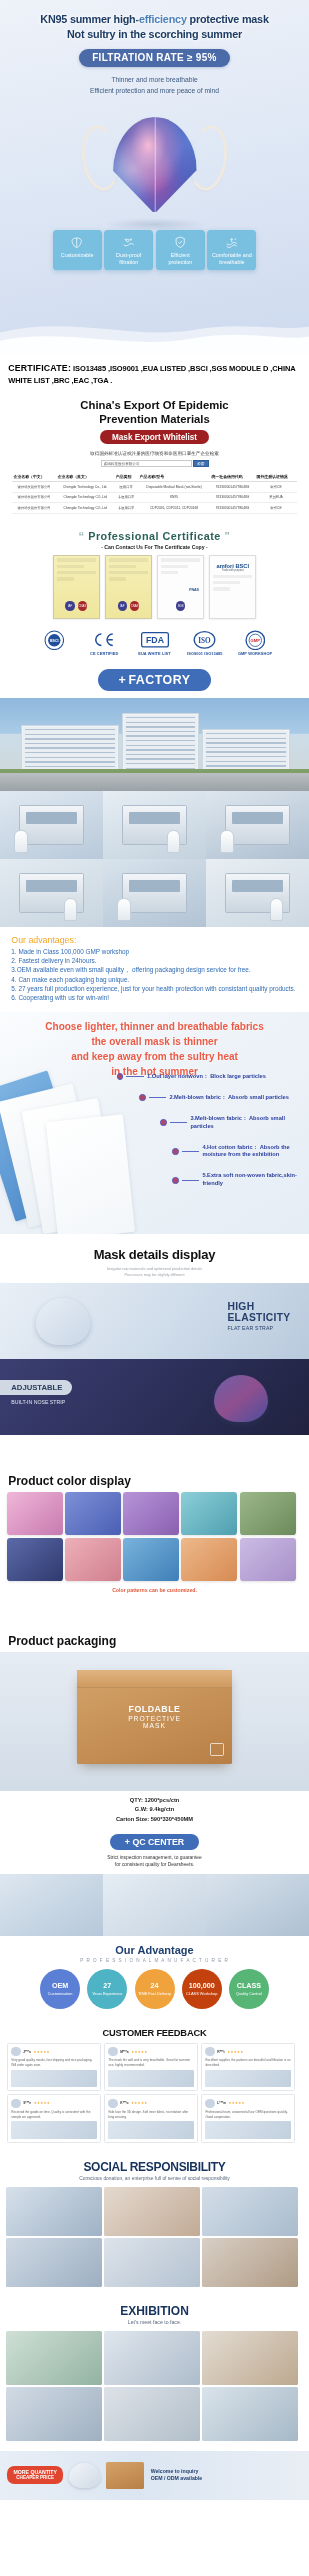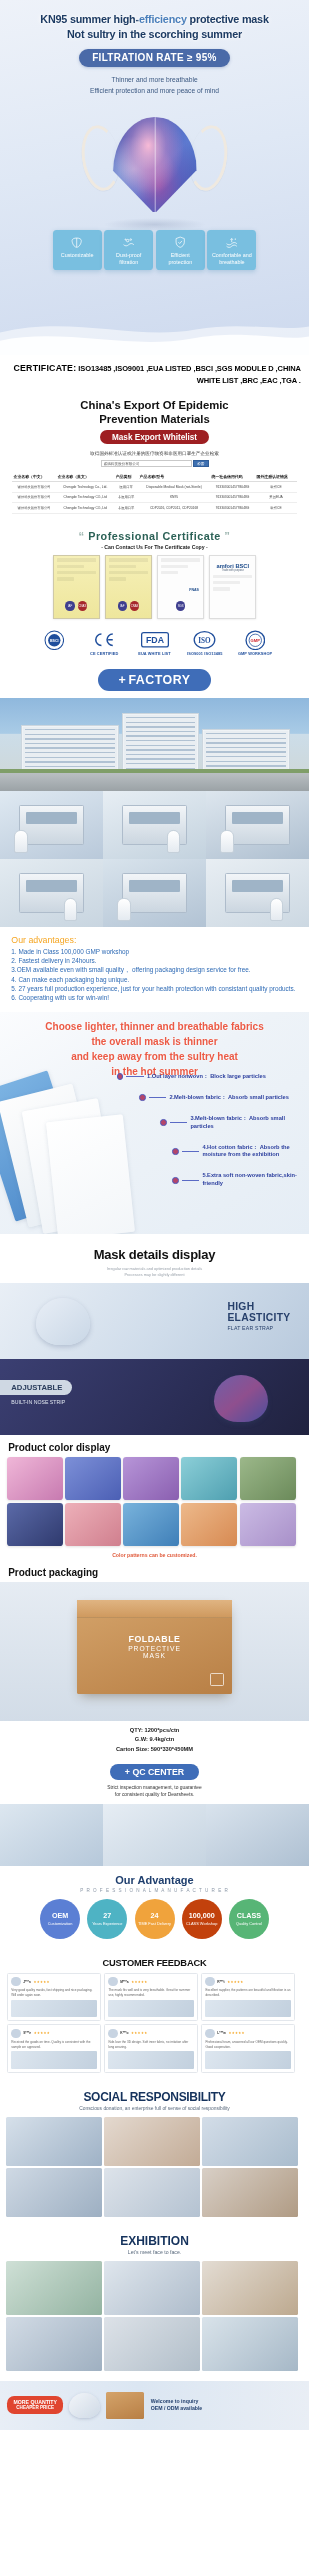--- a/index.html
+++ b/index.html
@@ -86,21 +86,20 @@
   }
   .hero-wave {
     position: absolute; bottom: 0; left: 0; width: 309px; height: 46px;
   }
 
   
   .cert-text { padding: 7.2px 8.2px 3.1px; }
   .cert-text p {
     font-size: 7.5px; font-weight: bold; line-height: 1.5; color: #000;
     letter-spacing: -0.1px;
-    text-align: right;
   }
   .cert-text p .hd { font-size: 8.8px; letter-spacing: 0.2px; }
   .cert-text p + p { margin-top: 4.1px; }
 
   
   .whitelist { text-align: center; padding: 8.2px 0 5.2px; }
   .whitelist h2 {
     font-size: 11.3px; font-weight: bold; color: #111; line-height: 1.25;
   }
   .whitelist .badge {
@@ -293,21 +292,21 @@
     border-radius: 50% 50% 44% 44% / 56% 56% 44% 44%;
     box-shadow: 0 2.1px 5.2px rgba(60,80,120,.25);
   }
   .mini-mask.m1 { left: 36px; top: 14.4px; }
   .mini-mask.m2 { right: 41px; top: 15.5px;
     background: linear-gradient(140deg,#6f5fa8,#8f4f8e 50%,#4b4f9e); }
   .mini-mask.m3 { left: 33px; top: 14.4px;
     background: linear-gradient(140deg,#dbe4ee,#aebfd2); }
 
   
-  .sub-head { font-size: 10px; font-weight: bold; color: #111; padding: 7.2px 0 4.1px 8.2px; }
+  .sub-head { font-size: 12px; font-weight: bold; color: #111; padding: 7.2px 0 4.1px 8.2px; margin-top: 32px; }
   .color-grid { display: flex; flex-wrap: wrap; gap: 2.1px; padding: 0 7.2px; }
   .color-swatch {
     width: 56px; height: 43px; border-radius: 3.1px;
     display: flex; align-items: flex-end; justify-content: center;
     box-shadow: 0 1px 2.6px rgba(0,0,0,.12);
   }
   .pattern-note { text-align: center; font-size: 5.2px; color: #e05a3b; padding: 6.2px 0 2.1px; font-weight: bold; }
 
   
   .carton-wrap {

